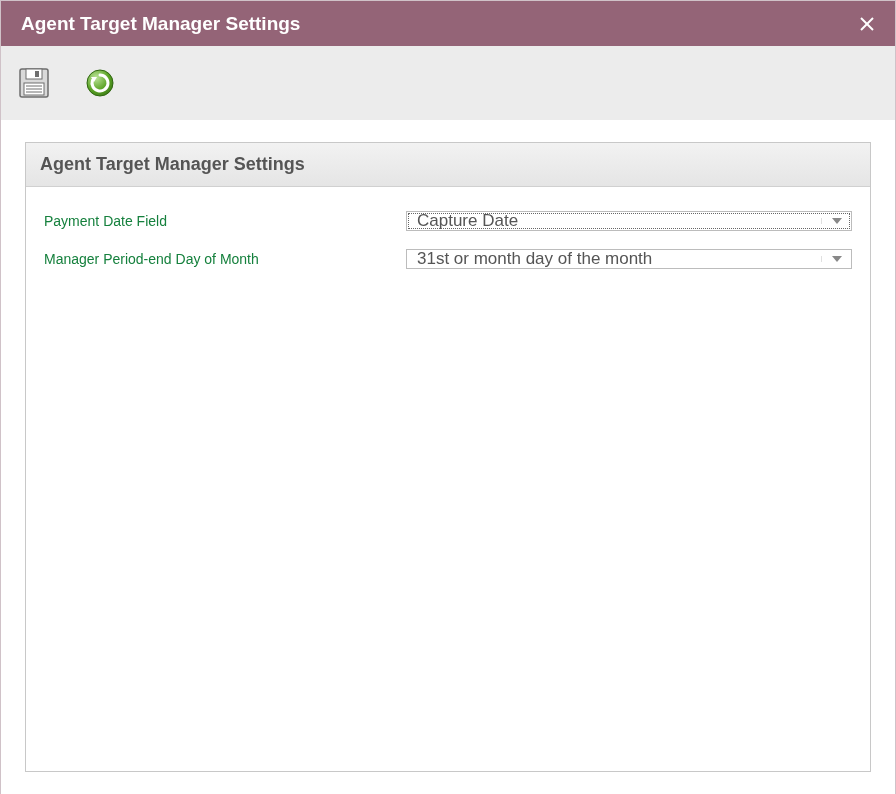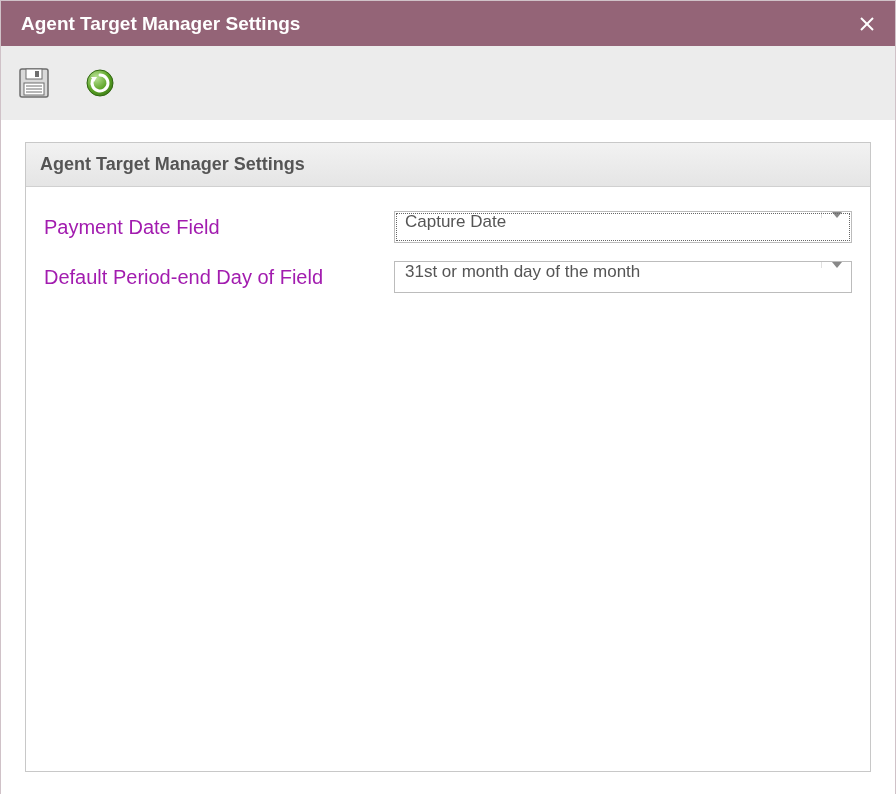--- a/index.html
+++ b/index.html
@@ -76,31 +76,32 @@
     padding: 24px 18px;
   }
 
   .form-row {
     display: flex;
     align-items: center;
     margin-bottom: 18px;
   }
   .form-label {
     width: 350px;
-    font-size: 20px;
-    color: #a21caf;
+    font-size: 14px;
+    color: #15803d;
   }
   .combo {
     flex: 1;
-    height: 32px;
+    height: 20px;
     border: 1px solid #bcbcbc;
     background: #fff;
     display: flex;
-    align-items: flex-start;
+    align-items: center;
     position: relative;
+    margin-left: 12px;
   }
   .combo.focused {
     outline: 1px dotted #666;
     outline-offset: -3px;
   }
   .combo-value {
     flex: 1;
     padding: 0 10px;
     display: flex;
     align-items: center;
@@ -172,21 +173,21 @@
             <div class="combo-value">Capture Date</div>
             <div class="combo-arrow">
               <svg width="10" height="6" viewBox="0 0 10 6">
                 <polygon points="0,0 10,0 5,6" fill="#888"></polygon>
               </svg>
             </div>
           </div>
         </div>
 
         <div class="form-row">
-          <div class="form-label">Default Period-end Day of Field</div>
+          <div class="form-label">Manager Period-end Day of Month</div>
           <div class="combo">
             <div class="combo-value">31st or month day of the month</div>
             <div class="combo-arrow">
               <svg width="10" height="6" viewBox="0 0 10 6">
                 <polygon points="0,0 10,0 5,6" fill="#888"></polygon>
               </svg>
             </div>
           </div>
         </div>
 

